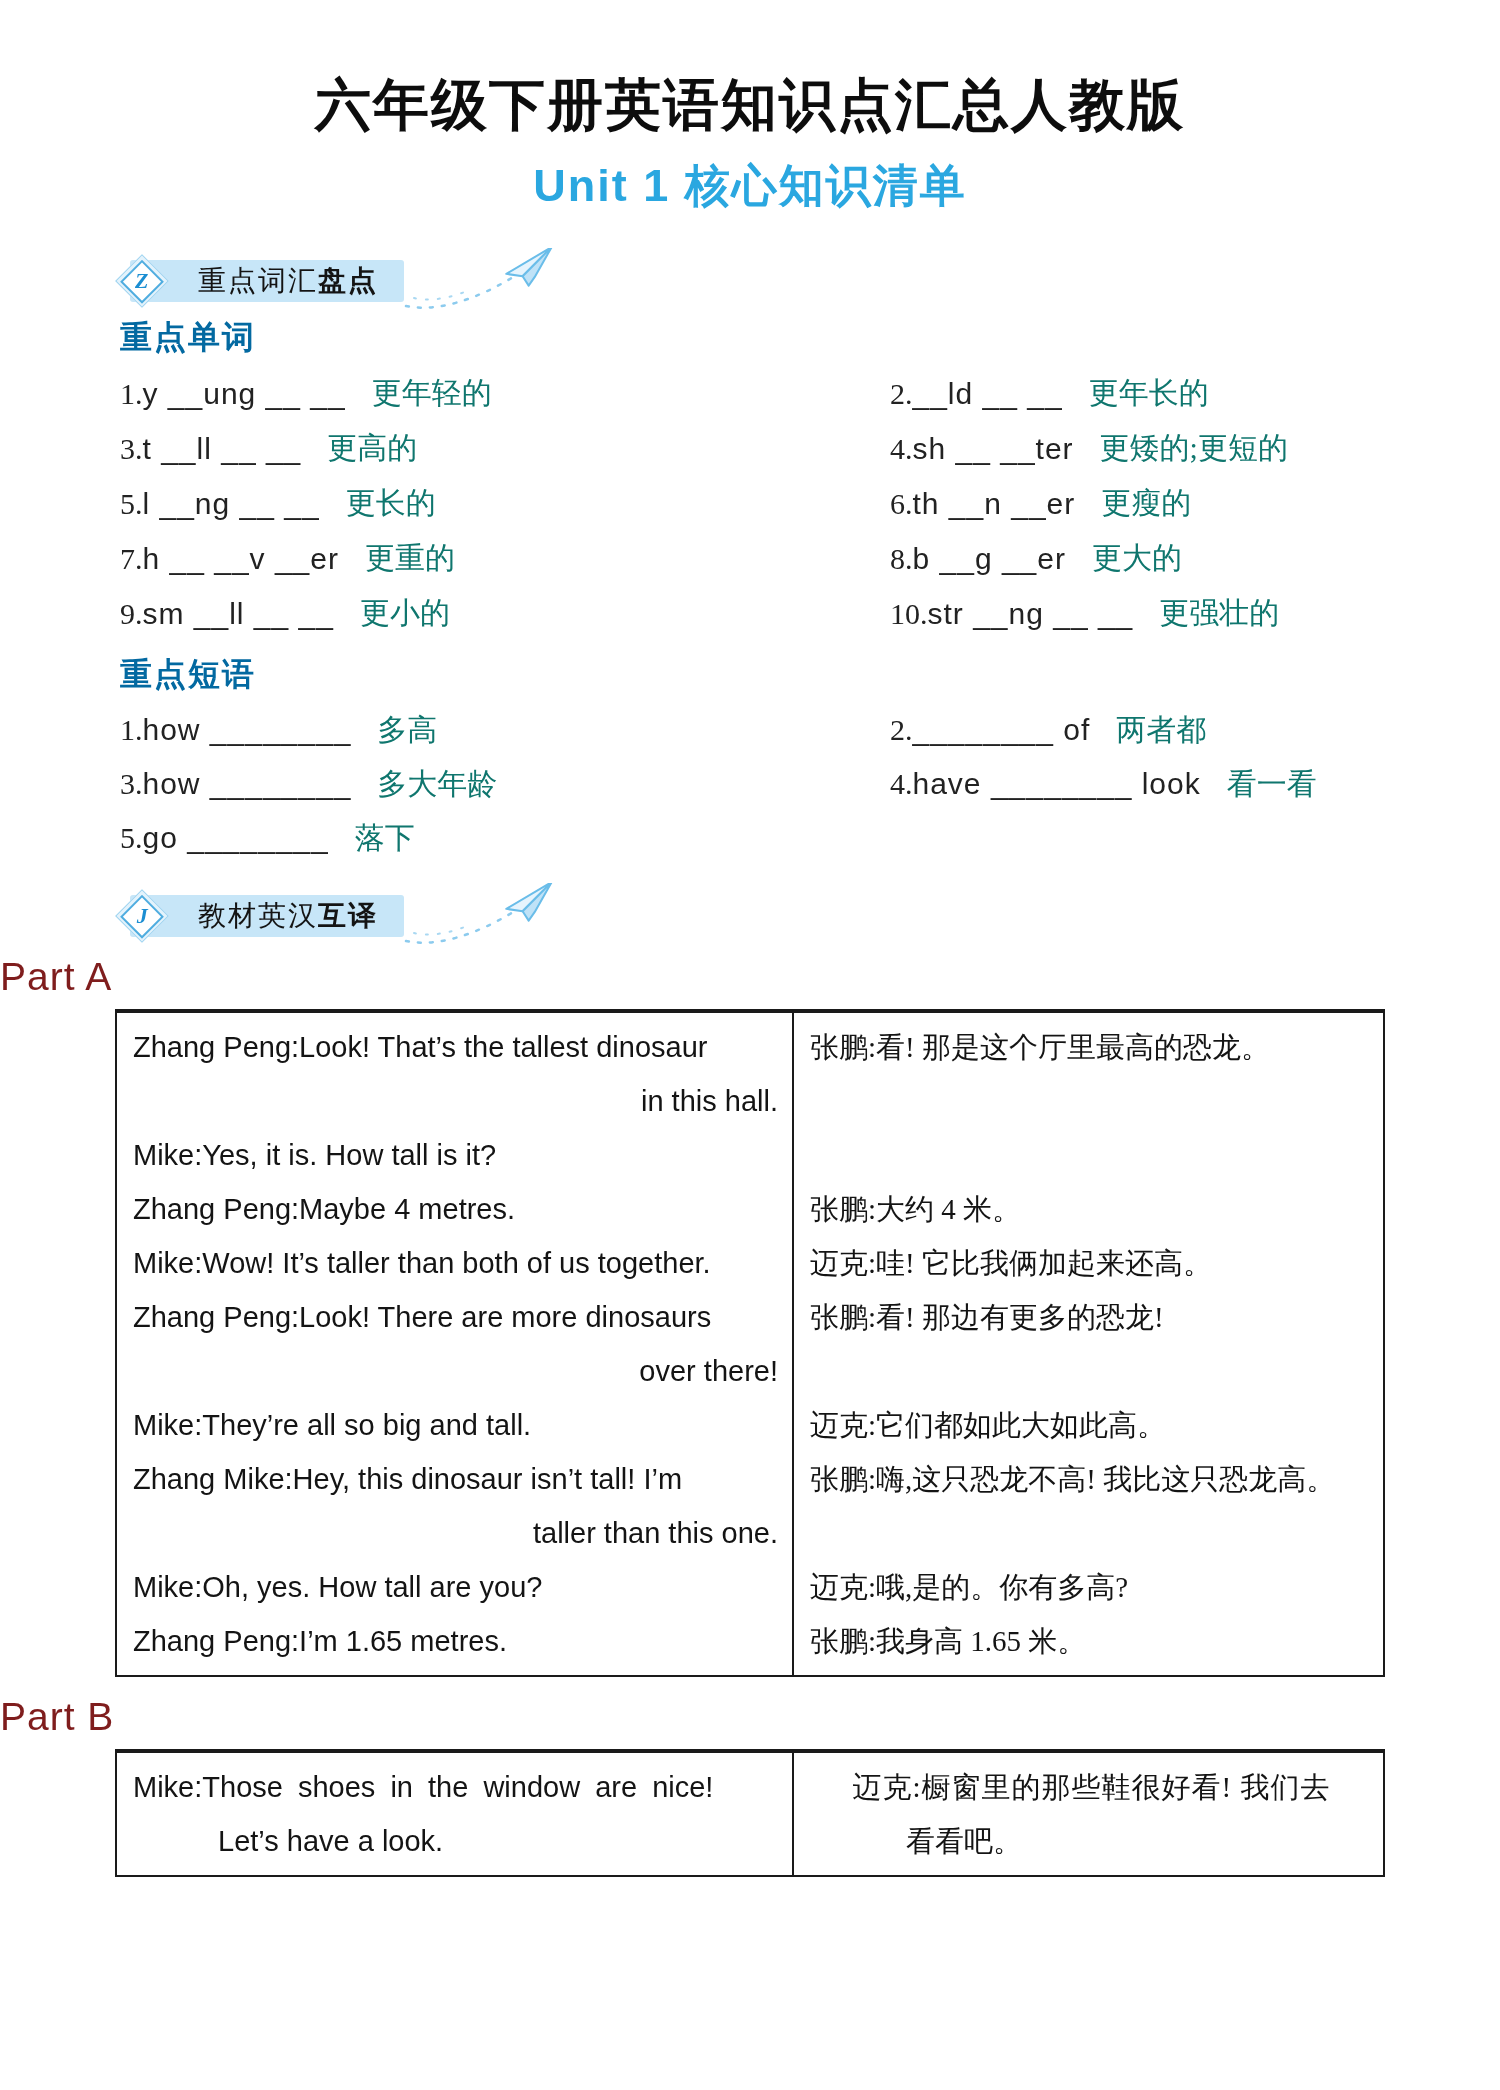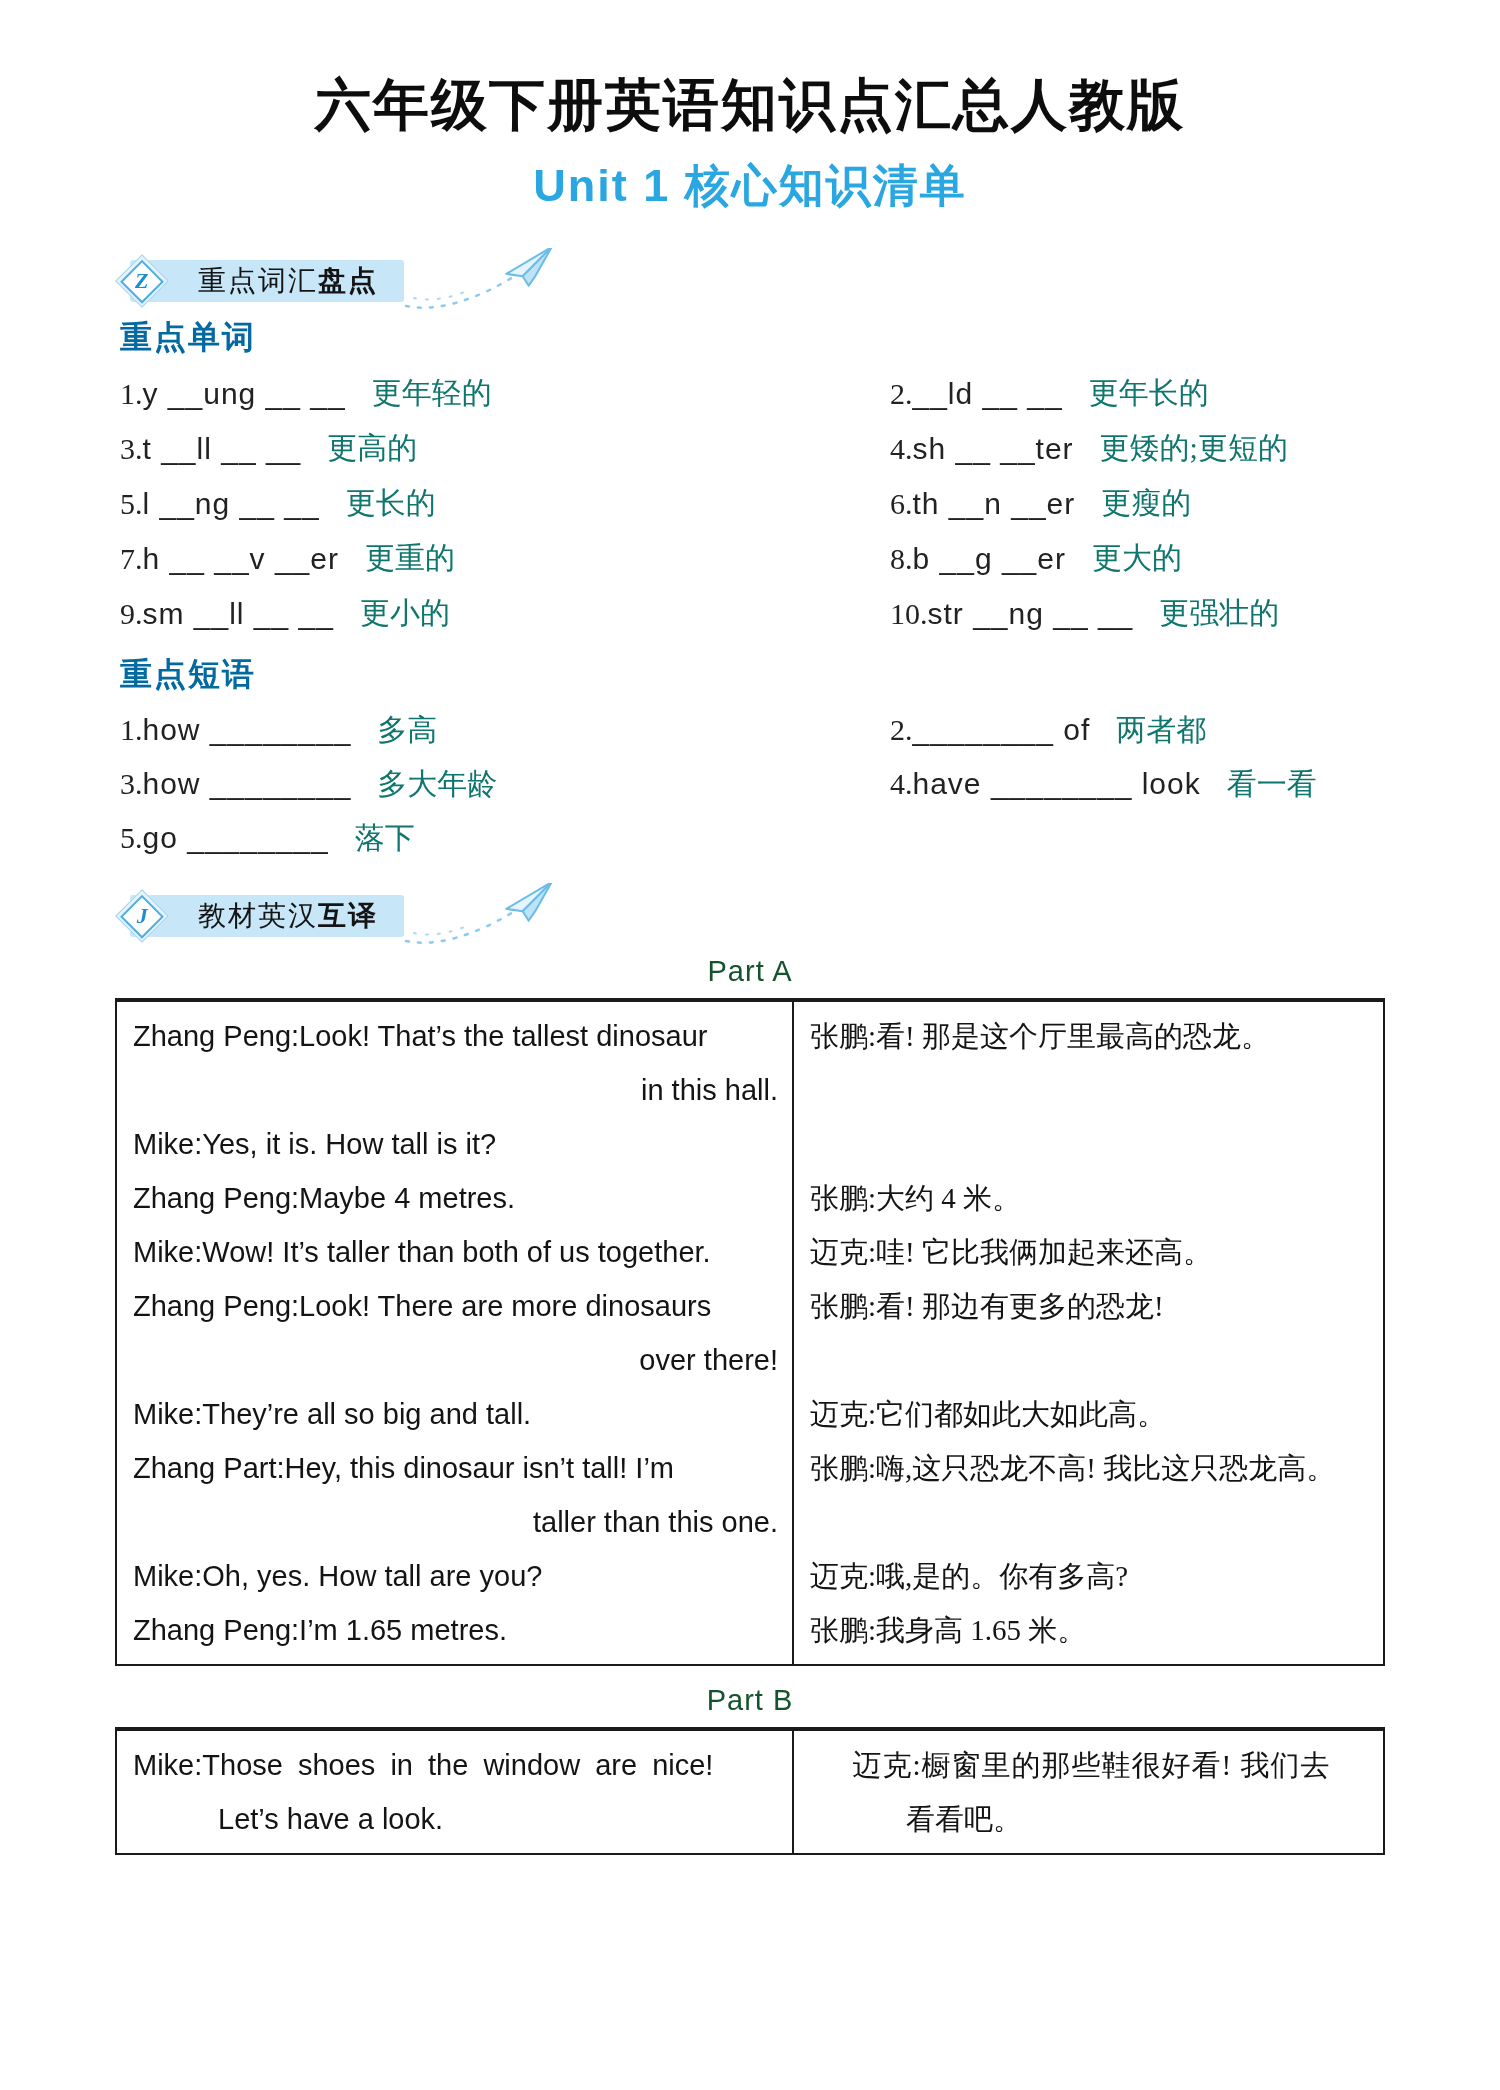--- a/index.html
+++ b/index.html
@@ -84,22 +84,21 @@
   }
   .fill-item { height:55px; display:flex; align-items:center; font-size:30px; white-space:pre; }
   .p-grid .fill-item { height:54px; }
   .num { font-family:"Liberation Serif", serif; color:#222; }
   .fill-en { font-family:"Liberation Sans", sans-serif; letter-spacing:1px; color:#222; }
   .fill-cn { font-family:"Liberation Serif", serif; margin-left:26px; color:#0f766e; }
 
   
   .part-label {
     margin-top:18px;
-    text-align:center;
-    font-size:29px; color:#14532d; letter-spacing:1px;
+    font-size:39px; color:#7f1d1d; letter-spacing:1px;
   }
   .dialogue-table {
     position:relative;
     margin:10px auto 0;
     width:1270px;
     box-sizing:border-box;
     border:2px solid #1a1a1a;
     border-top-width:4px;
     padding:7px 0;
     background:#fff;
@@ -231,21 +230,21 @@
         <div class="d-row">
           <div class="cell en-cell">
             <div class="line first">Mike:They’re all so big and tall.</div>
           </div>
           <div class="cell cn-cell">
             <div class="line first">迈克:它们都如此大如此高。</div>
           </div>
         </div>
         <div class="d-row">
           <div class="cell en-cell">
-            <div class="line first">Zhang Part:Hey, this dinosaur isn’t tall! I’m</div>
+            <div class="line first">Zhang Mike:Hey, this dinosaur isn’t tall! I’m</div>
             <div class="line cont">taller than this one.</div>
           </div>
           <div class="cell cn-cell">
             <div class="line first">张鹏:嗨,这只恐龙不高! 我比这只恐龙高。</div>
           </div>
         </div>
         <div class="d-row">
           <div class="cell en-cell">
             <div class="line first">Mike:Oh, yes. How tall are you?</div>
           </div>

